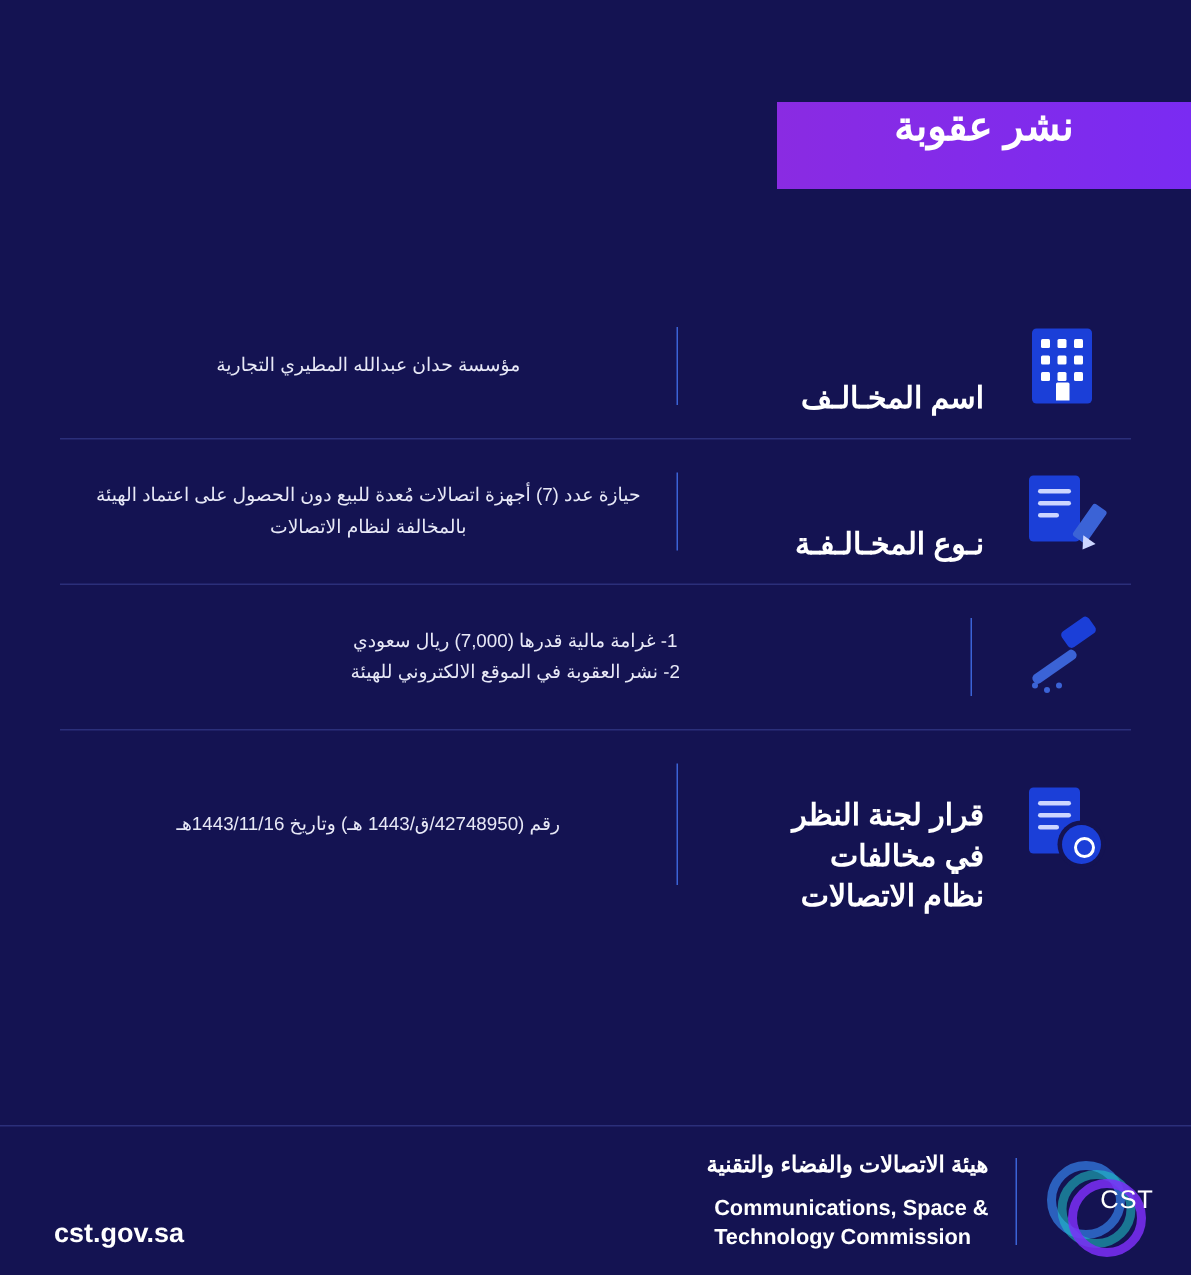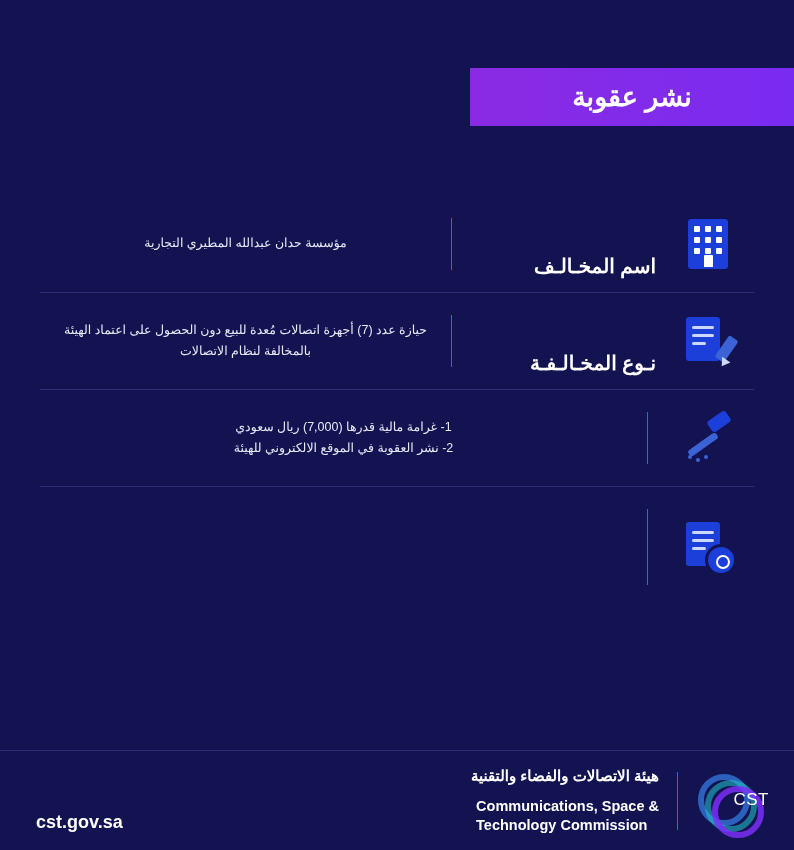--- a/index.html
+++ b/index.html
@@ -19,26 +19,26 @@
     height: 850px;
     background: #141352;
     display: flex;
     flex-direction: column;
   }
   
   .header-band {
     position: absolute;
     top: 68px;
     right: 0;
-    width: 324px;
+    width: 276px;
     height: 58px;
     background: #7b2ff7;
     background: linear-gradient(90deg, #8a2be2 0%, #7a2bf2 100%);
     display: flex;
-    align-items: center;
+    align-items: flex-start;
     justify-content: center;
   }
   .header-band .title {
     color: #ffffff;
     font-size: 27px;
     font-weight: bold;
     letter-spacing: 0.5px;
   }
 
   
@@ -276,21 +276,27 @@
     <div class="row" style="min-height:120px;">
       <div class="row-icon">
         <div class="icon-box ico-gear">
           <div class="sheet"></div>
           <div class="line" style="left:10px; top:11px; width:22px;"></div>
           <div class="line" style="left:10px; top:19px; width:22px;"></div>
           <div class="line" style="left:10px; top:27px; width:14px;"></div>
           <div class="gear"></div>
         </div>
       </div>
+      <div class="row-label">
+        <span class="lbl">قرار لجنة النظر
+في مخالفات
+نظام الاتصالات</span>
+      </div>
       <div class="divider-v"></div>
+      <div class="row-value">رقم (42748950/ق/1443 هـ) وتاريخ 1443/11/16هـ</div>
     </div>
 
   </div>
 
   <div class="footer">
     <div class="logo-wrap">
       <div class="cst-mark">
         <div class="ring r1"></div>
         <div class="ring r3"></div>
         <div class="ring r2"></div>

